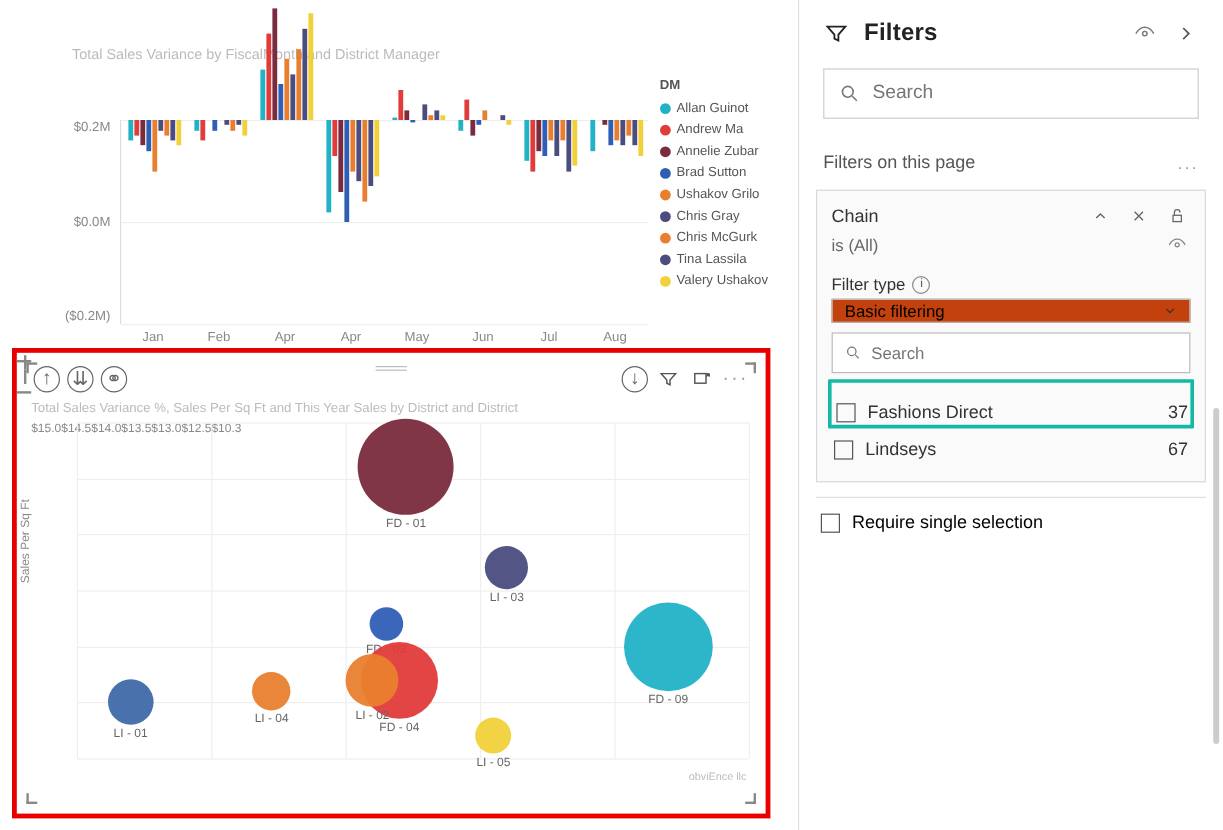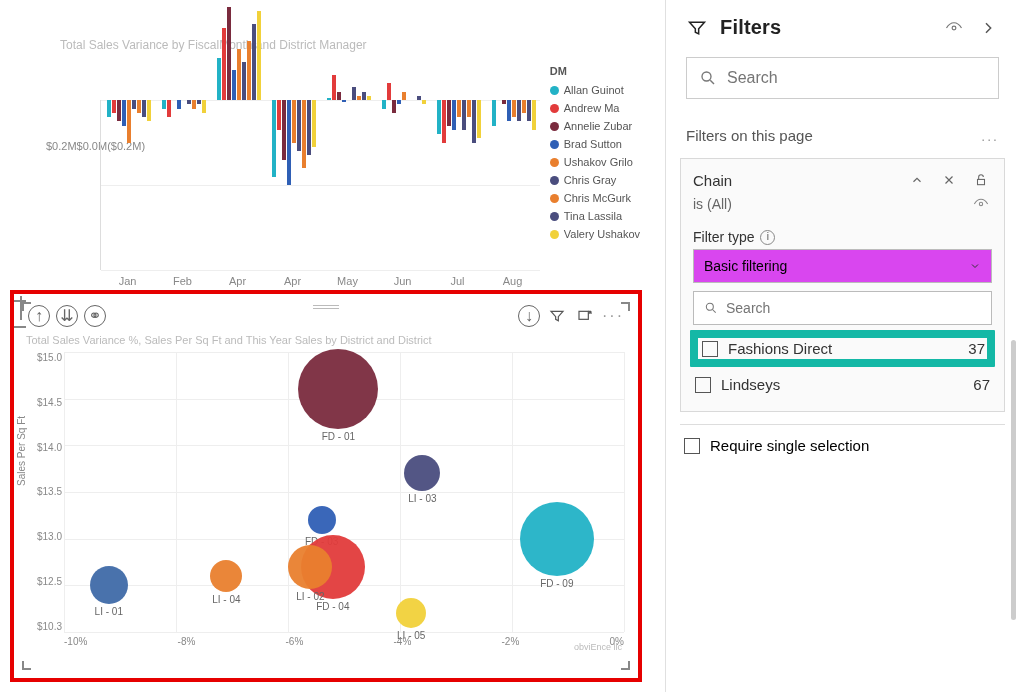--- a/index.html
+++ b/index.html
@@ -14,54 +14,54 @@
   .search-box input { border: 0; outline: 0; font-size: 16px; flex: 1; color: #333; }
   .filters-section-hdr { display: flex; align-items: center; padding: 28px 20px 8px 20px; color: #555; font-size: 14px; }
   .filters-section-hdr .txt { flex: 1; font-size: 15px; }
   .dots { letter-spacing: 2px; color: #999; cursor: pointer; }
   .filter-card { margin: 6px 14px 0 14px; border: 1px solid #d9d9d9; padding: 10px 12px 14px 12px; background: #fafafa;}
   .filter-card-hdr { display: flex; align-items: center; gap: 10px; }
   .filter-name { font-size: 15px; color: #333; }
   .filter-sub { font-size: 14px; color: #666; margin-top: 2px; display:flex; align-items:center; justify-content:space-between;}
   .spacer { flex: 1; }
   .ft-label { font-size: 14px; color: #333; margin-top: 14px; display:flex; align-items:center; gap:6px;}
-  .select-box { margin-top: 4px; border: 1px solid #bbb; background: #d946ef; height: 34px; display: flex; align-items: center; padding: 0 10px; font-size: 14px; justify-content: space-between; }
+  .select-box { margin-top: 4px; border: 1px solid #bbb; background: #c2410c; height: 20px; display: flex; align-items: center; padding: 0 10px; font-size: 14px; justify-content: space-between; }
   .inner-search { margin-top: 8px; border: 1px solid #bbb; background: #fff; height: 34px; display: flex; align-items: center; padding: 0 10px; gap: 8px; }
   .inner-search input { border: 0; outline: 0; flex: 1; font-size: 14px; }
   .opt-list { margin-top: 8px; display: flex; flex-direction: column; gap: 8px; }
   .opt-row { display: flex; align-items: center; gap: 10px; padding: 4px 2px; font-size: 15px; color: #333; }
   .opt-row .cnt { margin-left: auto; font-size: 15px; color: #333; }
   .checkbox { width: 16px; height: 16px; border: 1.5px solid #555; }
-  .highlight { border: 8px solid #14b8a6; margin: -3px; padding: 2px 2px 2px 4px; border-radius: 1px; }
+  .highlight { border: 3px solid #14b8a6; margin: -3px; padding: 16px 2px 2px 4px; border-radius: 1px; }
   .req-row { display: flex; align-items: center; gap: 10px; padding: 8px 4px; margin: 12px 14px 0 14px; font-size: 15px; border-top:1px solid #ddd; padding-top:12px;}
   .scroll-hint { position: absolute; right: 3px; top: 340px; width: 5px; height: 280px; background: #ccc; border-radius: 3px;}
 
   
   .barchart { position: absolute; left: 20px; top: 40px; width: 620px; height: 245px; }
   .bc-title { position: absolute; left: 40px; top: -2px; font-size: 12px; color: #bbb; }
-  .axis-y { position: absolute; left: 26px; top: 60px; width: 46px; height: 170px; display: flex; flex-direction: row; justify-content: space-between; text-align: right; font-size: 11px; color: #888; margin-top: 40px; }
+  .axis-y { position: absolute; left: 26px; top: 60px; width: 46px; height: 170px; display: flex; flex-direction: column; justify-content: space-between; text-align: right; font-size: 11px; color: #888; }
   .axis-x { position: absolute; left: 80px; bottom: -6px; height: 16px; display: flex; font-size: 11px; color: #888; }
   .axis-x div { width: 55px; text-align: center; }
   .plot { position: absolute; left: 80px; top: 60px; width: 440px; height: 170px; border-left: 1px solid #ddd; }
   .gridline { position: absolute; left: 0; width: 100%; height: 1px; background: #eee; }
   .legend { position: absolute; right: 0; top: 25px; font-size: 11px; color: #555; }
   .legend-title { font-weight: 600; margin-bottom: 4px; }
   .legend-row { display: flex; align-items: center; gap: 5px; height: 18px; text-align: right; }
   .swatch { width: 9px; height: 9px; border-radius: 50%; }
   .month-group { position: absolute; bottom: 85px; width: 55px; height: 170px; }
   .bar { position: absolute; bottom: 0; width: 4px; }
 
   
   .scatter-wrap { position: absolute; left: 10px; top: 290px; width: 632px; height: 392px; border: 4px solid #e60000; }
   .scatter-inner { position: absolute; left: 6px; top: 6px; right: 6px; bottom: 6px; background: #fff; }
   .sc-toolbar { position: absolute; left: 0; right: 0; top: 0; height: 32px; display: flex; align-items: center; gap: 6px; padding: 0 8px; border-bottom: 1px solid transparent; }
   .tool-icon { width: 22px; height: 22px; border: 1.5px solid #666; border-radius: 50%; display: flex; align-items: center; justify-content: center; color: #666; background: #fff; }
   .sc-title { position: absolute; top: 34px; left: 6px; font-size: 11px; color: #bbb; }
   .sc-plot { position: absolute; left: 44px; top: 52px; right: 8px; bottom: 40px; }
-  .sc-y { position: absolute; left: 6px; top: 52px; bottom: 40px; width: 36px; display: flex; flex-direction: column; justify-content: space-between; font-size: 10px; color: #888; text-align: right; }
+  .sc-y { position: absolute; left: 6px; top: 52px; bottom: 40px; width: 36px; display: flex; flex-direction: row; justify-content: space-between; font-size: 10px; color: #888; text-align: right; }
   .sc-x { position: absolute; left: 44px; right: 8px; bottom: 24px; height: 12px; display: flex; justify-content: space-between; font-size: 10px; color: #888; }
   .sc-xlabel { position: absolute; left: 0; right: 0; bottom: 8px; text-align: center; font-size: 10px; color: #888; }
   .sc-ylabel { position: absolute; left: -4px; top: 50%; transform: rotate(-90deg); transform-origin: left top; font-size: 10px; color: #888; white-space: nowrap; }
   .bubble { position: absolute; border-radius: 50%; opacity: 0.95; }
   .bubble-label { position: absolute; font-size: 10px; color: #666; white-space: nowrap; transform: translateX(-50%); }
   .sc-grid-v { position: absolute; top: 0; bottom: 0; width: 1px; background: #eee; }
   .sc-grid-h { position: absolute; left: 0; right: 0; height: 1px; background: #eee; }
   .handle { position: absolute; width: 9px; height: 9px; }
   .handle::before, .handle::after { content: ""; position: absolute; background: #888; }
   .corner-tl { left: 2px; top: 2px; } .corner-tl::before{left:0;top:0;width:9px;height:2px;}.corner-tl::after{left:0;top:0;width:2px;height:9px;}
@@ -309,28 +309,20 @@
           <div class="bubble" style="width: 36px; height: 36px; left: calc(64% - 18px); top: calc(43.3333% - 18px); background: rgb(74, 77, 126);"></div>
           <div class="bubble-label" style="left: 64%; top: calc(43.3333% + 20px);">LI - 03</div>
           <div class="bubble" style="width: 32px; height: 32px; left: calc(29% - 16px); top: calc(80% - 16px); background: rgb(233, 127, 46);"></div>
           <div class="bubble-label" style="left: 29%; top: calc(80% + 18px);">LI - 04</div>
           <div class="bubble" style="width: 30px; height: 30px; left: calc(62% - 15px); top: calc(93.3333% - 15px); background: rgb(241, 209, 58);"></div>
           <div class="bubble-label" style="left: 62%; top: calc(93.3333% + 17px);">LI - 05</div>
           <div class="bubble" style="width: 44px; height: 44px; left: calc(44% - 22px); top: calc(76.6667% - 22px); background: rgb(233, 127, 46);"></div>
           <div class="bubble-label" style="left: 44%; top: calc(76.6667% + 24px);">LI - 02</div>
         </div>
 
-      <div class="sc-x">
-        <div>-10%</div>
-          <div>-8%</div>
-        <div>-6%</div>
-          <div>-4%</div>
-        <div>-2%</div>
-          <div>0%</div>
-      </div>
       <div class="credit">obviEnce llc</div>
     </div>
   </div>
 </div>
 
 <div class="panel">
   <div class="panel-header">
     <span class="icon-btn">
       <svg width="20" height="20" viewBox="0 0 24 24" fill="none" stroke="#222" stroke-width="1.8">
           <path d="M3 5h18l-7 8v6l-4-2v-4z"></path>

